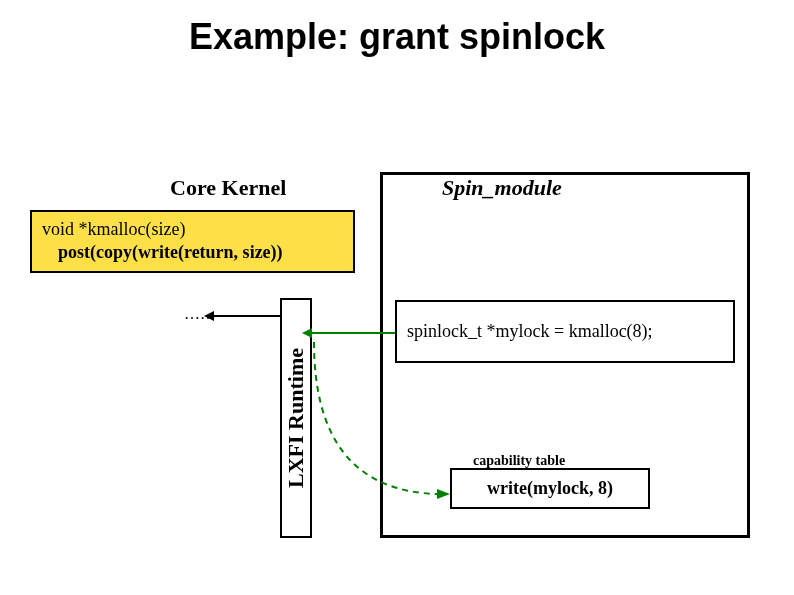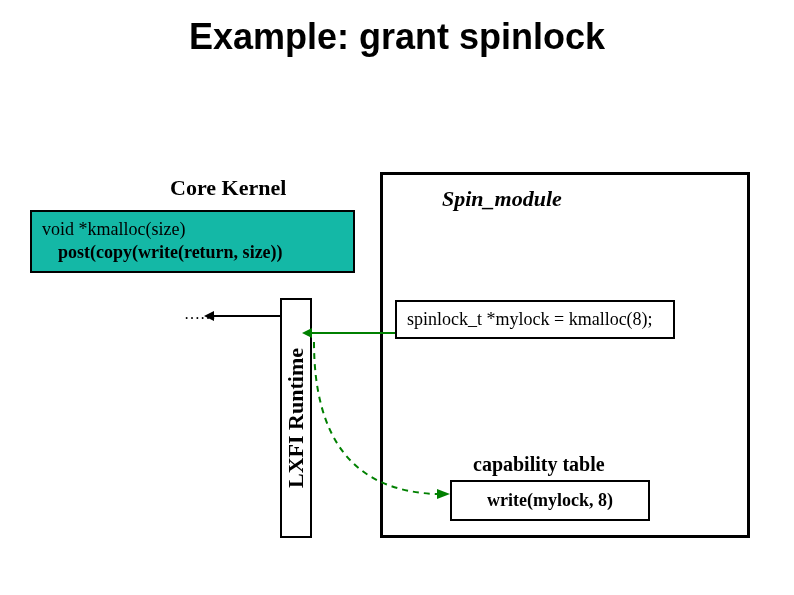--- a/index.html
+++ b/index.html
@@ -24,35 +24,35 @@
   .core-kernel-label {
     position: absolute;
     top: 175px;
     left: 170px;
     font-size: 22px;
     font-weight: bold;
     font-family: "Comic Sans MS", "Chalkboard SE", cursive;
   }
   .spin-module-label {
     position: absolute;
-    top: 186px;
+    top: 175px;
     left: 442px;
     font-size: 22px;
     font-weight: bold;
     font-style: italic;
     font-family: "Comic Sans MS", "Chalkboard SE", cursive;
   }
   .kmalloc-box {
     position: absolute;
     top: 210px;
     left: 30px;
     width: 325px;
     padding: 6px 10px;
     border: 2px solid #000;
-    background: #14b8a6;
+    background: #fde047;
     font-family: "Comic Sans MS", "Chalkboard SE", cursive;
     font-size: 18px;
     line-height: 1.3;
   }
   .kmalloc-box .bold { font-weight: bold; }
   .ellipsis-label {
     position: absolute;
     top: 305px;
     left: 184px;
     font-family: "Comic Sans MS", "Chalkboard SE", cursive;
@@ -101,40 +101,40 @@
     left: 380px;
     width: 370px;
     height: 366px;
     border: 3px solid #000;
     background: #fff;
   }
   .mylock-box {
     position: absolute;
     top: 300px;
     left: 395px;
-    width: 280px;
-    padding: 6px 10px;
+    width: 340px;
+    padding: 18px 10px;
     border: 2px solid #000;
     background: #fff;
     font-family: "Comic Sans MS", "Chalkboard SE", cursive;
     font-size: 18px;
     line-height: 1.3;
   }
   .mylock-box .bold { font-weight: bold; }
   .cap-table-label {
     position: absolute;
     top: 453px;
     left: 473px;
     font-family: "Comic Sans MS", "Chalkboard SE", cursive;
     font-weight: bold;
-    font-size: 20px;
+    font-size: 14px;
   }
   .write-box {
     position: absolute;
-    top: 480px;
+    top: 468px;
     left: 450px;
     width: 200px;
     padding: 8px 10px;
     border: 2px solid #000;
     background: #fff;
     font-family: "Comic Sans MS", "Chalkboard SE", cursive;
     font-weight: bold;
     font-size: 18px;
     text-align: center;
   }

